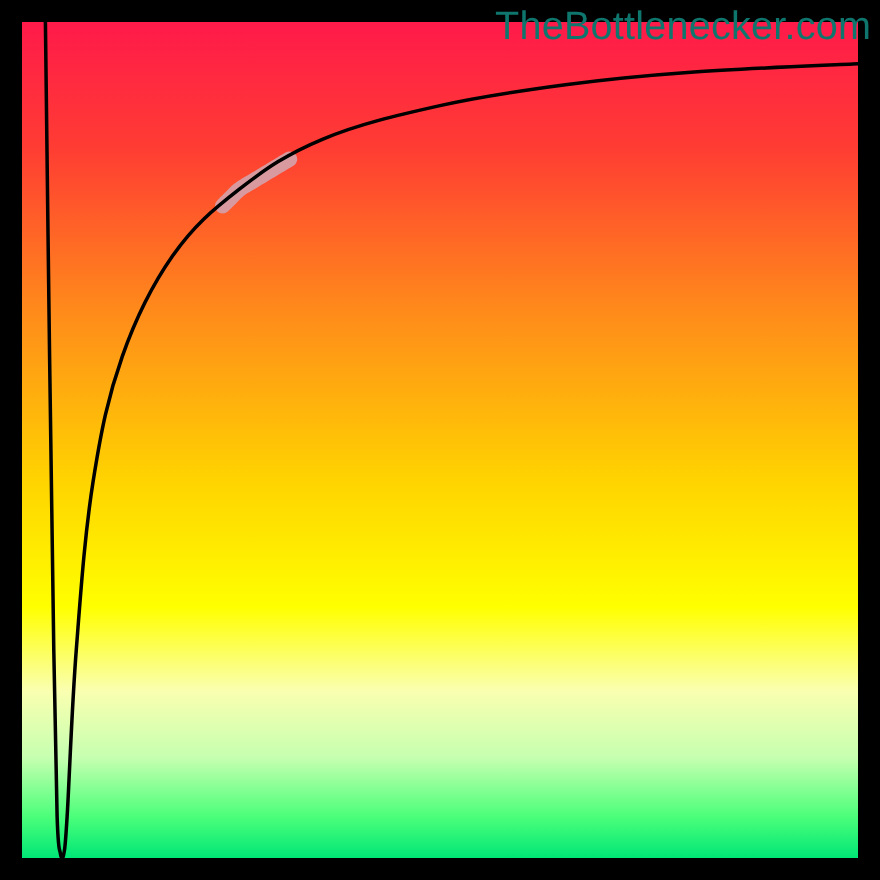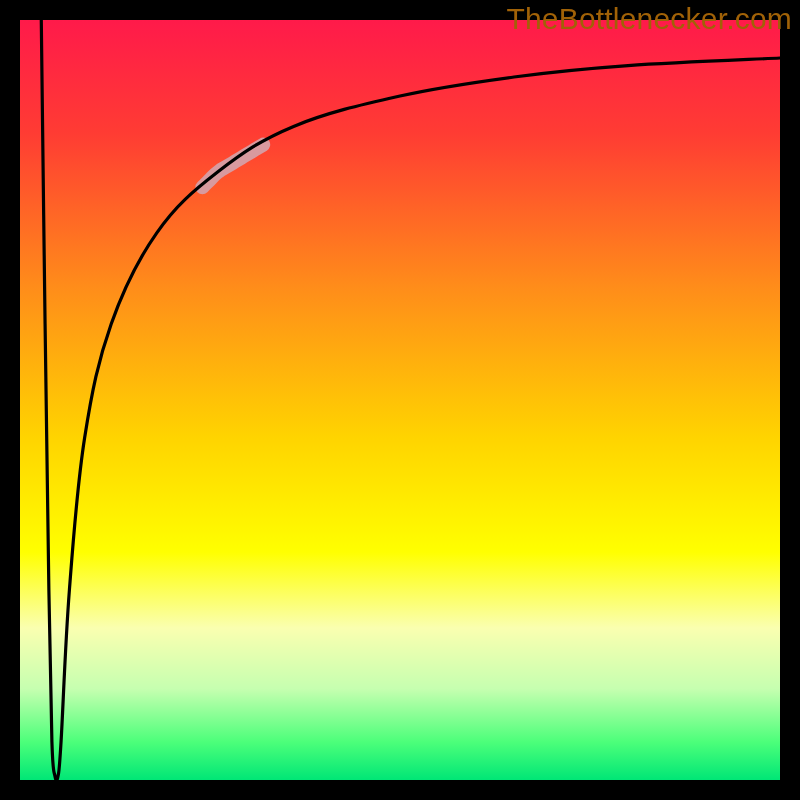--- a/index.html
+++ b/index.html
@@ -16,22 +16,22 @@
     width: 800px;
     height: 800px;
   }
   svg {
     display: block;
   }
   .watermark {
     position: absolute;
     top: 2px;
     right: 8px;
-    font-size: 30px;
-    color: #a16207;
+    font-size: 36px;
+    color: #0f766e;
     font-family: Arial, Helvetica, sans-serif;
     letter-spacing: 0.2px;
   }
 </style>
 </head>
 <body>
 
 <div class="chart-container">
   <svg id="chart-svg" width="800" height="800" viewBox="0 0 800 800">
     <defs>

